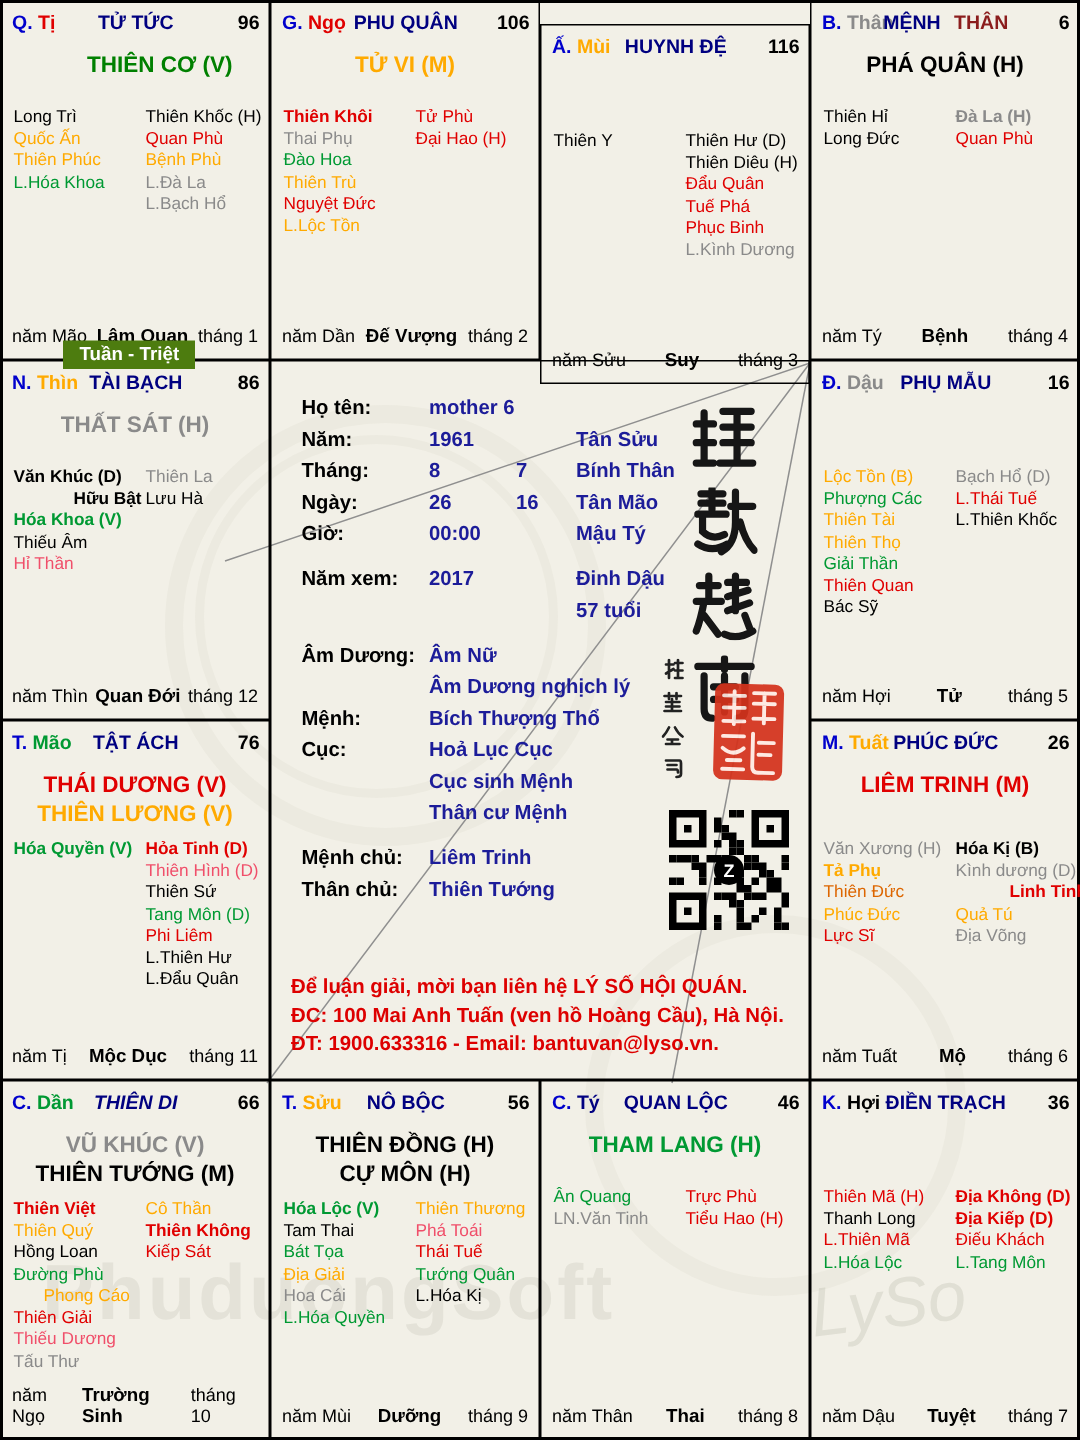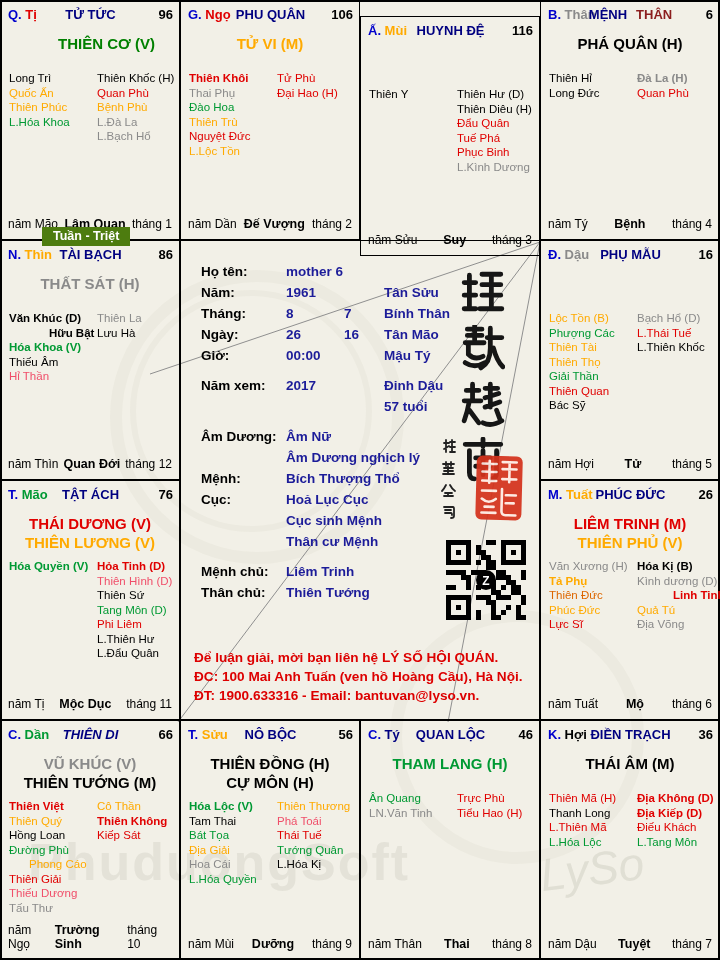--- a/index.html
+++ b/index.html
@@ -269,21 +269,20 @@
         </div>
       </div>
       <div class="cell" style="left: 540px; top: 480px;">
         <div class="hdr">
           <span class="sb"><span class="stem">M.</span><span style="color: rgb(255, 170, 0);"> Tuất</span></span>
           <span class="pal"><span style="color: rgb(0, 0, 128);">PHÚC ĐỨC</span></span>
           <span class="num">26</span>
         </div>
         <div class="mains">
           <div style="color: rgb(224, 0, 0);">LIÊM TRINH (M)</div>
-          <div style="color: rgb(255, 170, 0);">THIÊN PHỦ (V)</div>
         </div>
         <div class="cols" style="top: 78px;">
           <div class="colL">
             <div class="star" style="color: rgb(138, 138, 138);">Văn Xương (H)</div>
             <div class="star" style="color: rgb(255, 170, 0); font-weight: bold;">Tả Phụ</div>
             <div class="star" style="color: rgb(221, 102, 0);">Thiên Đức</div>
             <div class="star" style="color: rgb(255, 170, 0);">Phúc Đức</div>
             <div class="star" style="color: rgb(224, 0, 0);">Lực Sĩ</div>
           </div>
           <div class="colR">
@@ -389,23 +388,20 @@
           <span>năm Thân</span>
           <span class="stage">Thai</span>
           <span>tháng 8</span>
         </div>
       </div>
       <div class="cell" style="left: 540px; top: 720px;">
         <div class="hdr">
           <span class="sb"><span class="stem">K.</span><span style="color: rgb(0, 0, 0);"> Hợi</span></span>
           <span class="pal"><span style="color: rgb(0, 0, 128);">ĐIỀN TRẠCH</span></span>
           <span class="num">36</span>
-        </div>
-        <div class="mains">
-          <div style="color: rgb(0, 0, 0);">THÁI ÂM (M)</div>
         </div>
         <div class="cols" style="top: 70px;">
           <div class="colL">
             <div class="star" style="color: rgb(224, 0, 0);">Thiên Mã (H)</div>
             <div class="star" style="color: rgb(0, 0, 0);">Thanh Long</div>
             <div class="star" style="color: rgb(224, 0, 0);">L.Thiên Mã</div>
             <div class="star" style="color: rgb(0, 153, 51);">L.Hóa Lộc</div>
           </div>
           <div class="colR">
             <div class="star" style="color: rgb(224, 0, 0); font-weight: bold;">Địa Không (D)</div>

